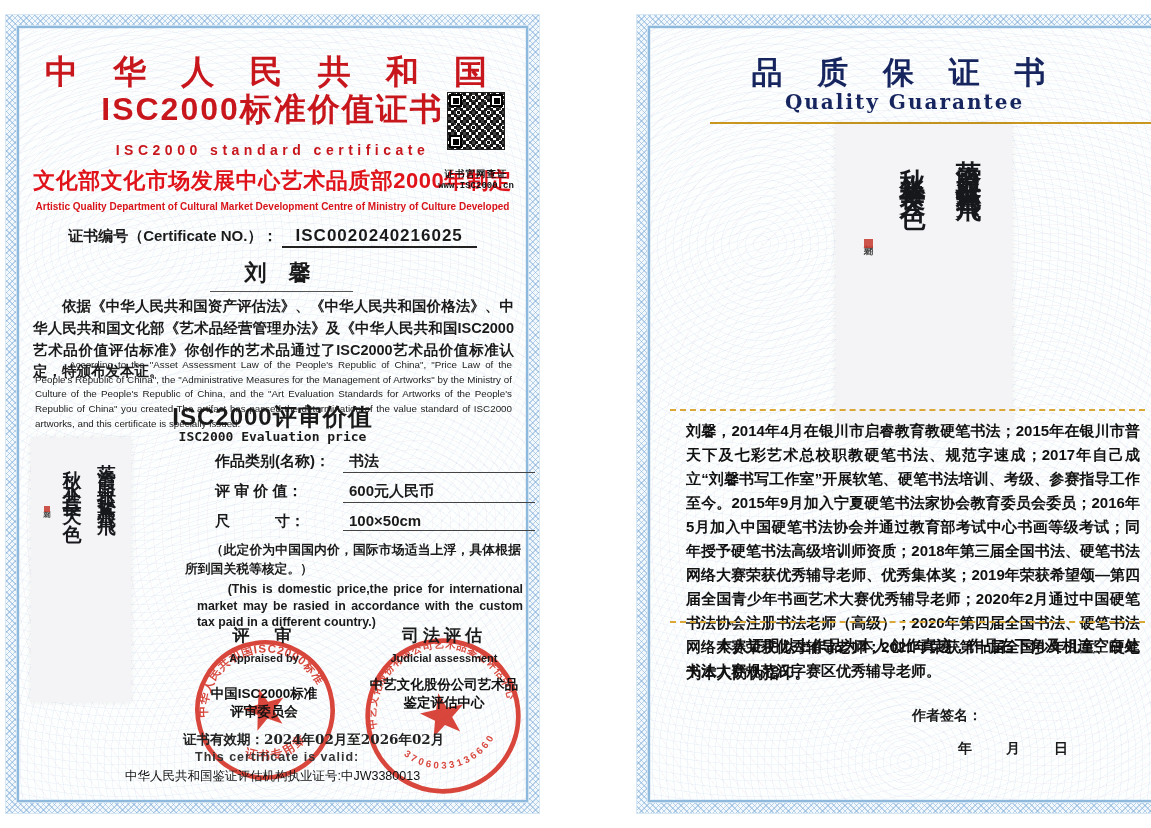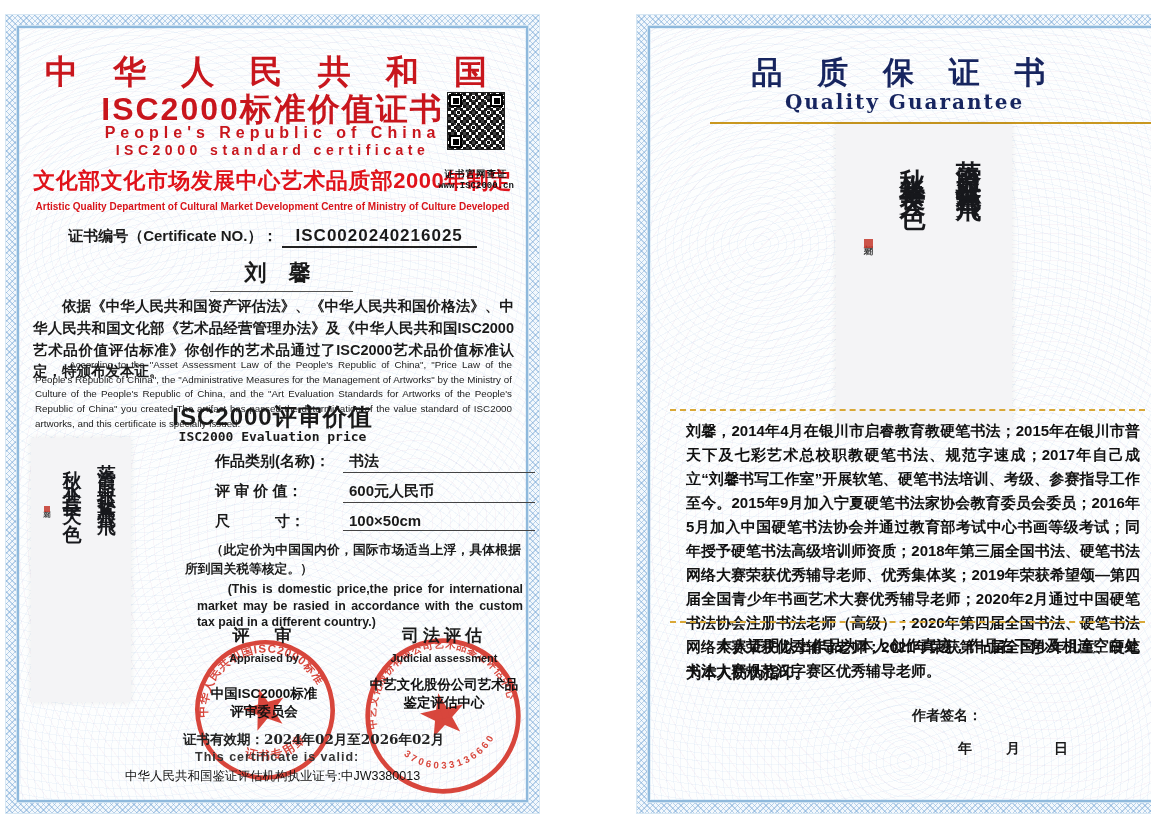--- a/index.html
+++ b/index.html
@@ -107,21 +107,20 @@
   .seal svg{width:100%;height:100%;}
 </style>
 </head>
 <body>
 
 <div class="cert cert-left">
   <div class="cert-inner">
 
     <div class="abs ctr l-title-cn1">中 华 人 民 共 和 国</div>
     <div class="abs ctr l-title-cn2">ISC2000标准价值证书</div>
-    <div class="abs ctr l-title-en1">People's Republic of China</div>
     <div class="abs ctr l-title-en2">ISC2000 standard certificate</div>
 
     <div class="abs qr-block">
       <div class="qr">
         <span class="finder f-tl"></span>
         <span class="finder f-tr"></span>
         <span class="finder f-bl"></span>
       </div>
       <div class="qr-cap1">证书官网查证</div>
       <div class="qr-cap2">www.ISC2000.cn</div>

